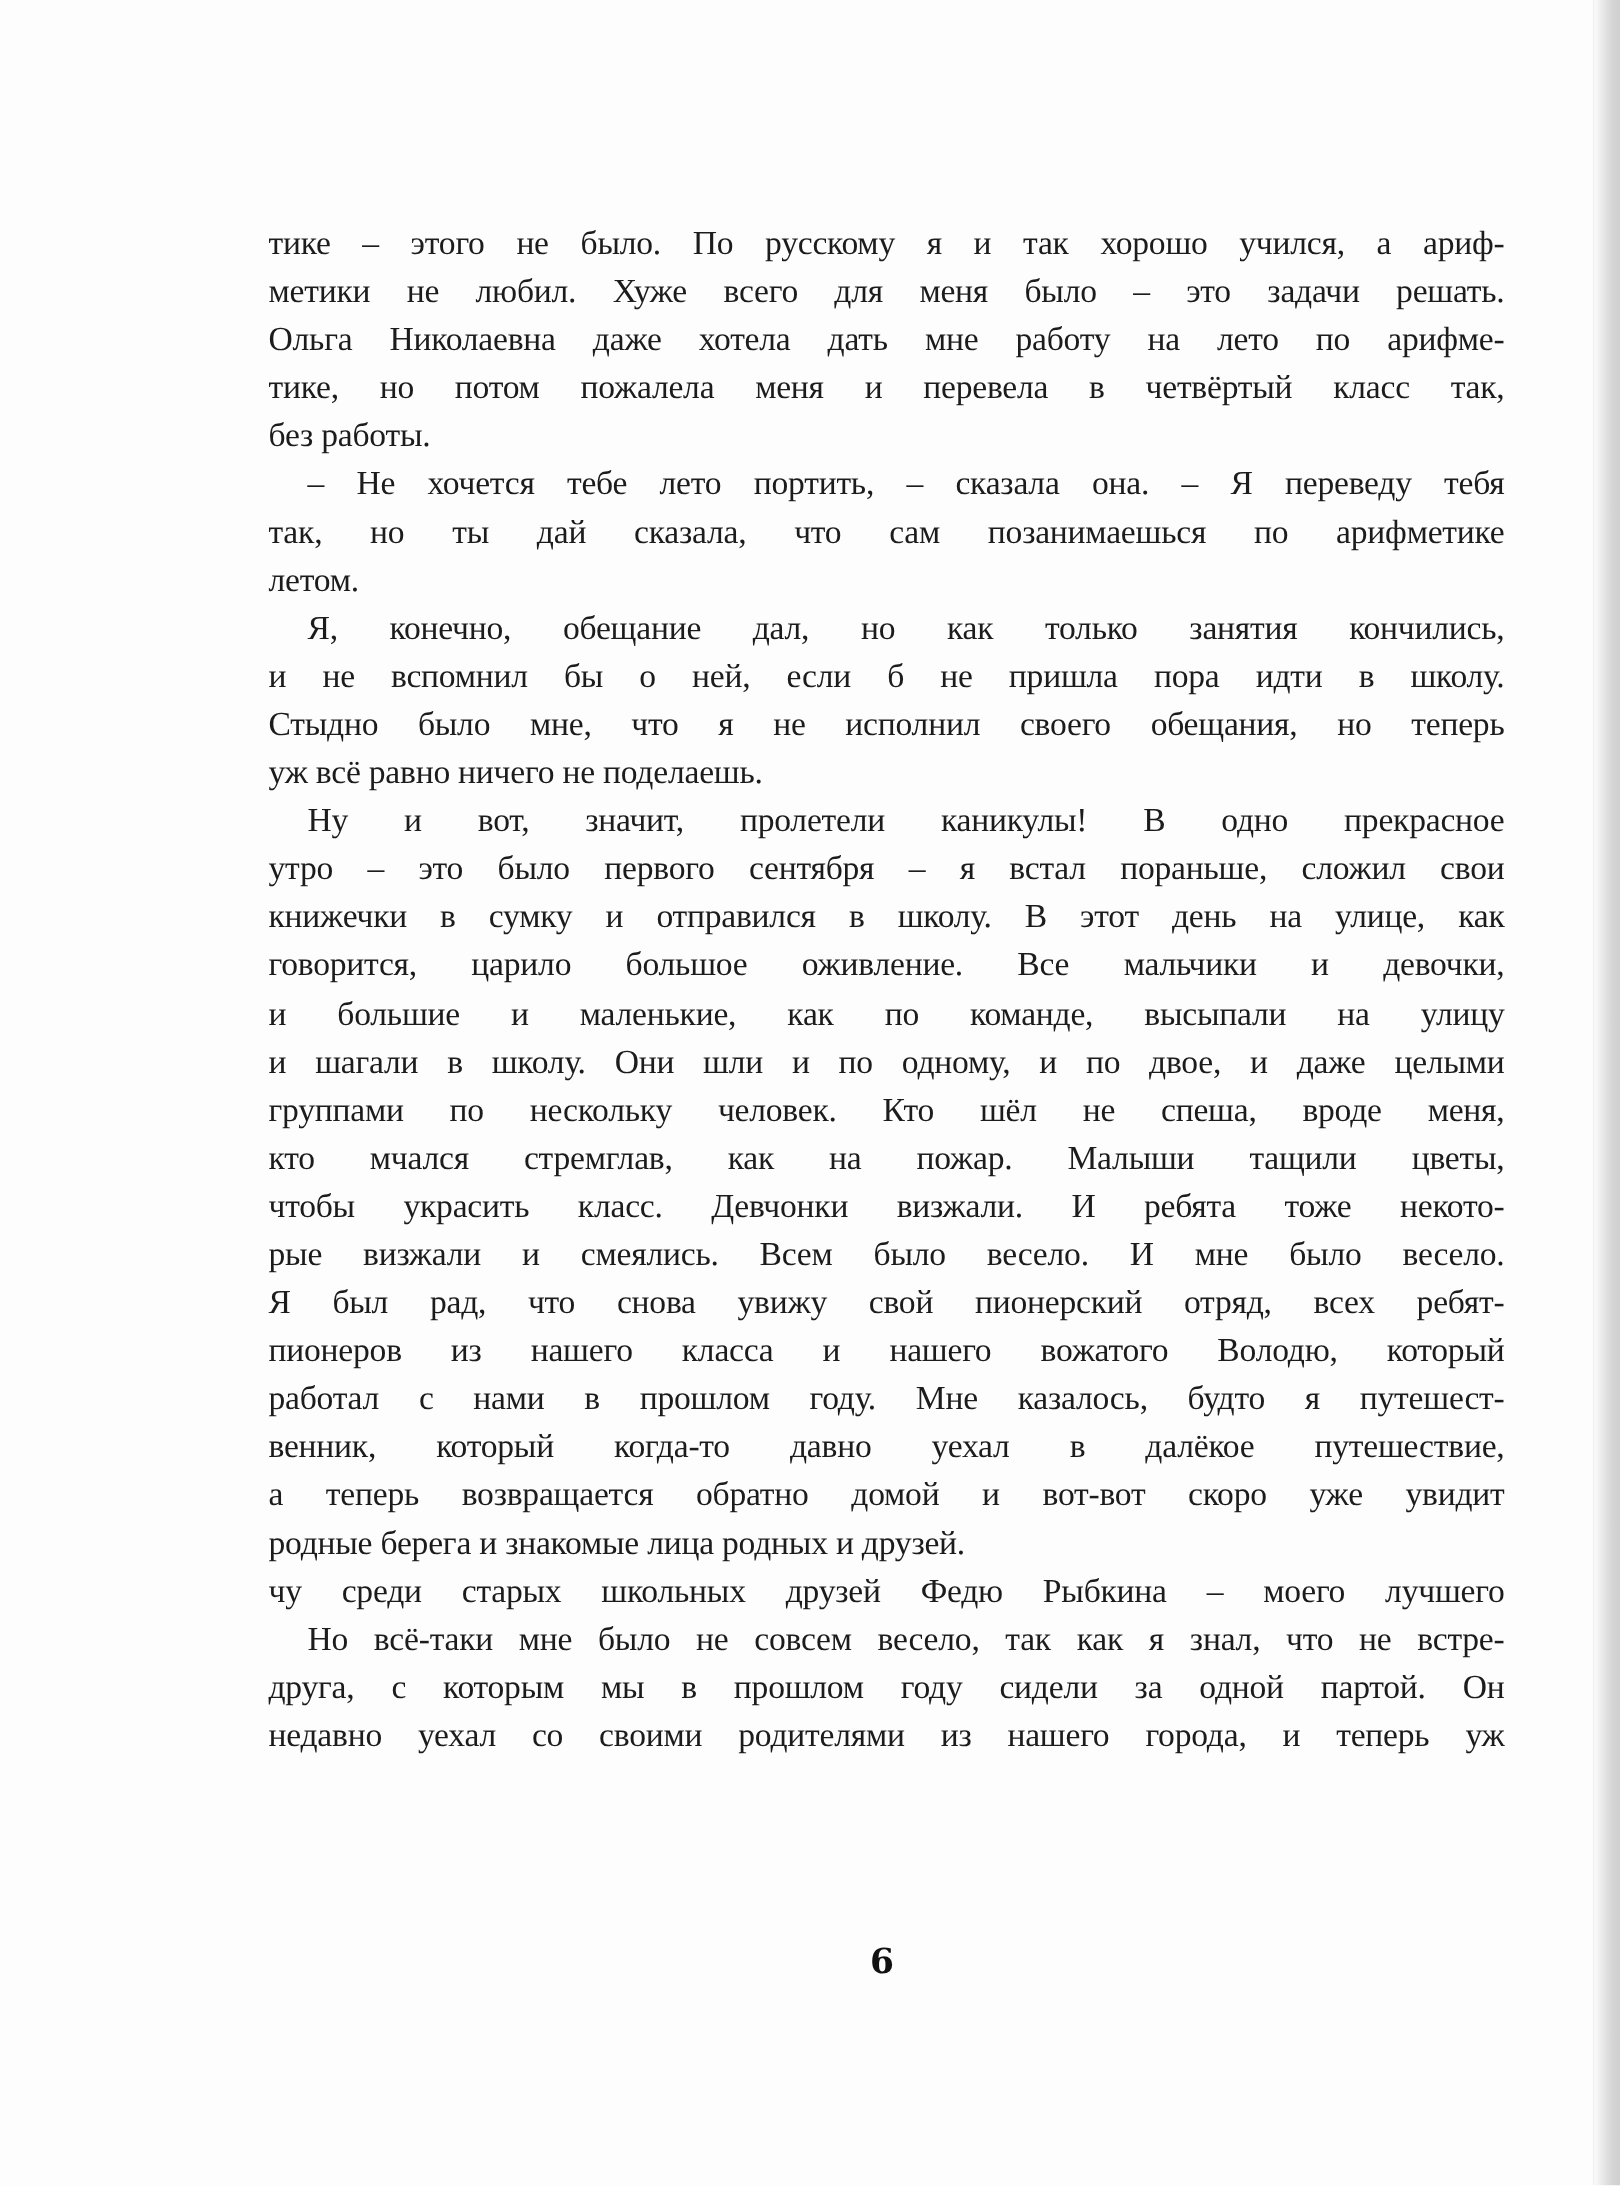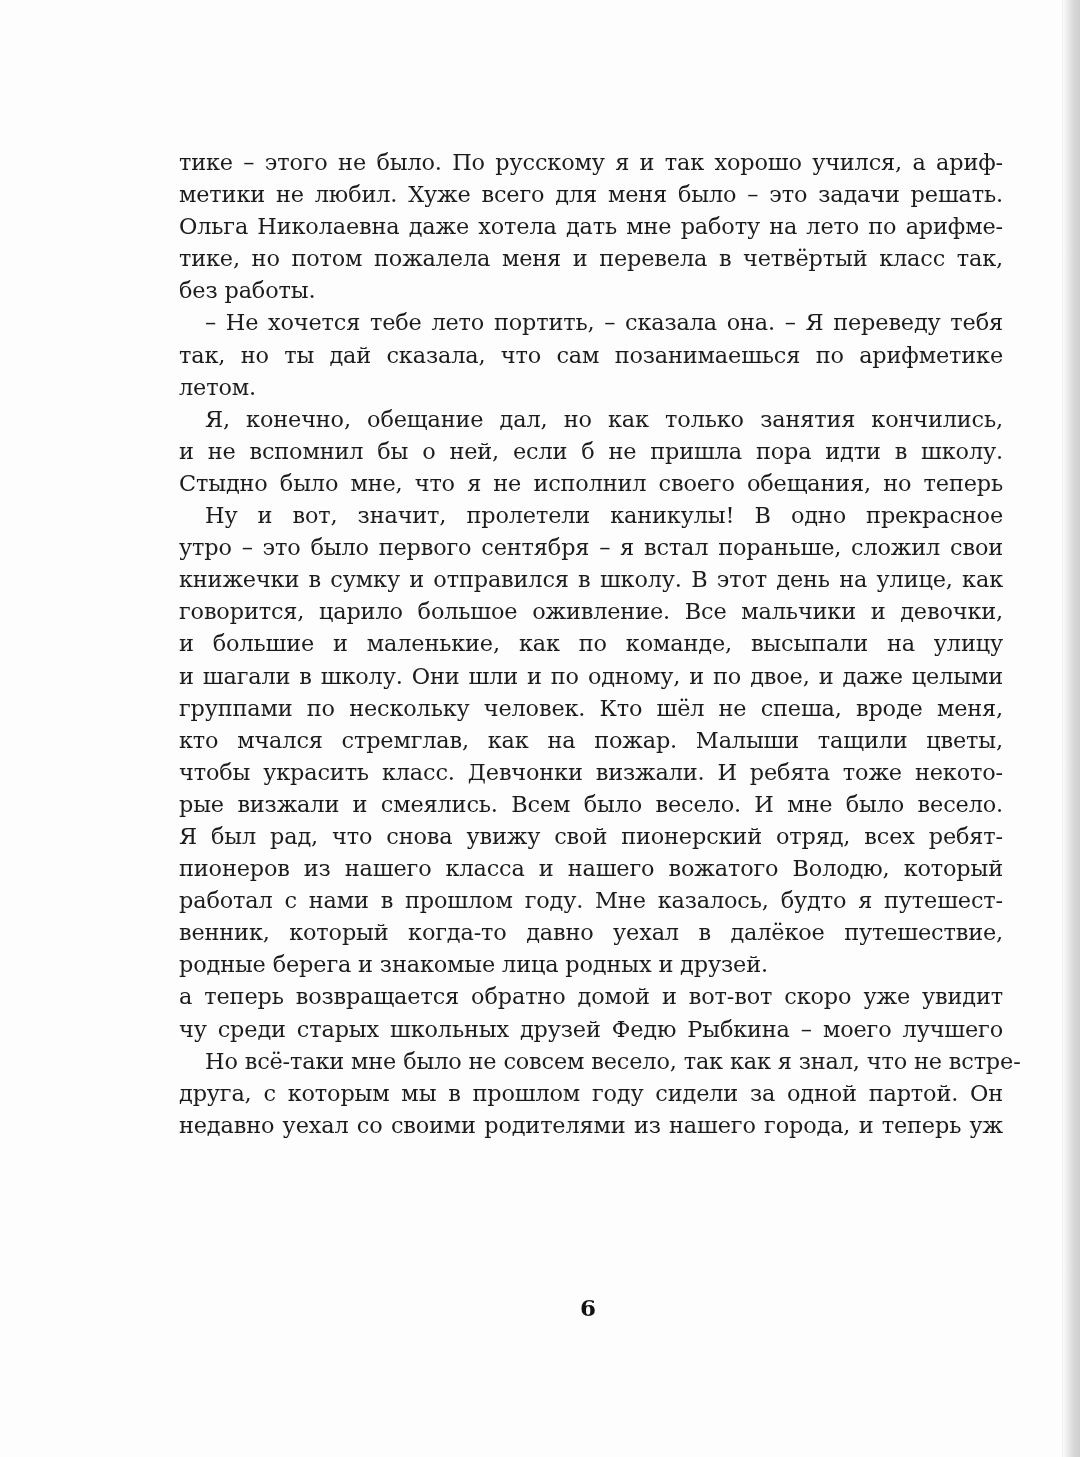--- a/index.html
+++ b/index.html
@@ -46,20 +46,21 @@
     }
     .line {
       display: block;
       height: 32.1px;
       line-height: 32.1px;
       font-size: 22.4px;
       white-space: nowrap;
       text-align: justify;
       text-align-last: justify;
       letter-spacing: -0.15px;
+      font-family: Liberation Serif, serif;
     }
     .line.last {
       text-align-last: left;
     }
     .line.indent {
       padding-left: 26px;
     }
     .page-number {
       position: absolute;
       left: 0;
@@ -84,36 +85,37 @@
       <span class="line">метики не любил. Хуже всего для меня было – это задачи решать.</span>
       <span class="line">Ольга Николаевна даже хотела дать мне работу на лето по арифме-</span>
       <span class="line">тике, но потом пожалела меня и перевела в четвёртый класс так,</span>
       <span class="line last">без работы.</span>
       <span class="line indent">– Не хочется тебе лето портить, – сказала она. – Я переведу тебя</span>
       <span class="line">так, но ты дай сказала, что сам позанимаешься по арифметике</span>
       <span class="line last">летом.</span>
       <span class="line indent">Я, конечно, обещание дал, но как только занятия кончились,</span>
       <span class="line">и не вспомнил бы о ней, если б не пришла пора идти в школу.</span>
       <span class="line">Стыдно было мне, что я не исполнил своего обещания, но теперь</span>
+      <span class="line last">уж всё равно ничего не поделаешь.</span>
       <span class="line indent">Ну и вот, значит, пролетели каникулы! В одно прекрасное</span>
       <span class="line">утро – это было первого сентября – я встал пораньше, сложил свои</span>
       <span class="line">книжечки в сумку и отправился в школу. В этот день на улице, как</span>
       <span class="line">говорится, царило большое оживление. Все мальчики и девочки,</span>
       <span class="line">и большие и маленькие, как по команде, высыпали на улицу</span>
       <span class="line">и шагали в школу. Они шли и по одному, и по двое, и даже целыми</span>
       <span class="line">группами по нескольку человек. Кто шёл не спеша, вроде меня,</span>
       <span class="line">кто мчался стремглав, как на пожар. Малыши тащили цветы,</span>
       <span class="line">чтобы украсить класс. Девчонки визжали. И ребята тоже некото-</span>
       <span class="line">рые визжали и смеялись. Всем было весело. И мне было весело.</span>
       <span class="line">Я был рад, что снова увижу свой пионерский отряд, всех ребят-</span>
       <span class="line">пионеров из нашего класса и нашего вожатого Володю, который</span>
       <span class="line">работал с нами в прошлом году. Мне казалось, будто я путешест-</span>
       <span class="line">венник, который когда-то давно уехал в далёкое путешествие,</span>
+      <span class="line">а теперь возвращается обратно домой и вот-вот скоро уже увидит</span>
       <span class="line last">родные берега и знакомые лица родных и друзей.</span>
-      <span class="line">а теперь возвращается обратно домой и вот-вот скоро уже увидит</span>
       <span class="line">чу среди старых школьных друзей Федю Рыбкина – моего лучшего</span>
       <span class="line indent">Но всё-таки мне было не совсем весело, так как я знал, что не встре-</span>
       <span class="line">друга, с которым мы в прошлом году сидели за одной партой. Он</span>
       <span class="line">недавно уехал со своими родителями из нашего города, и теперь уж</span>
     </div>
 
   <div class="page-number">6</div>
 </div>
 
 </body></html>

